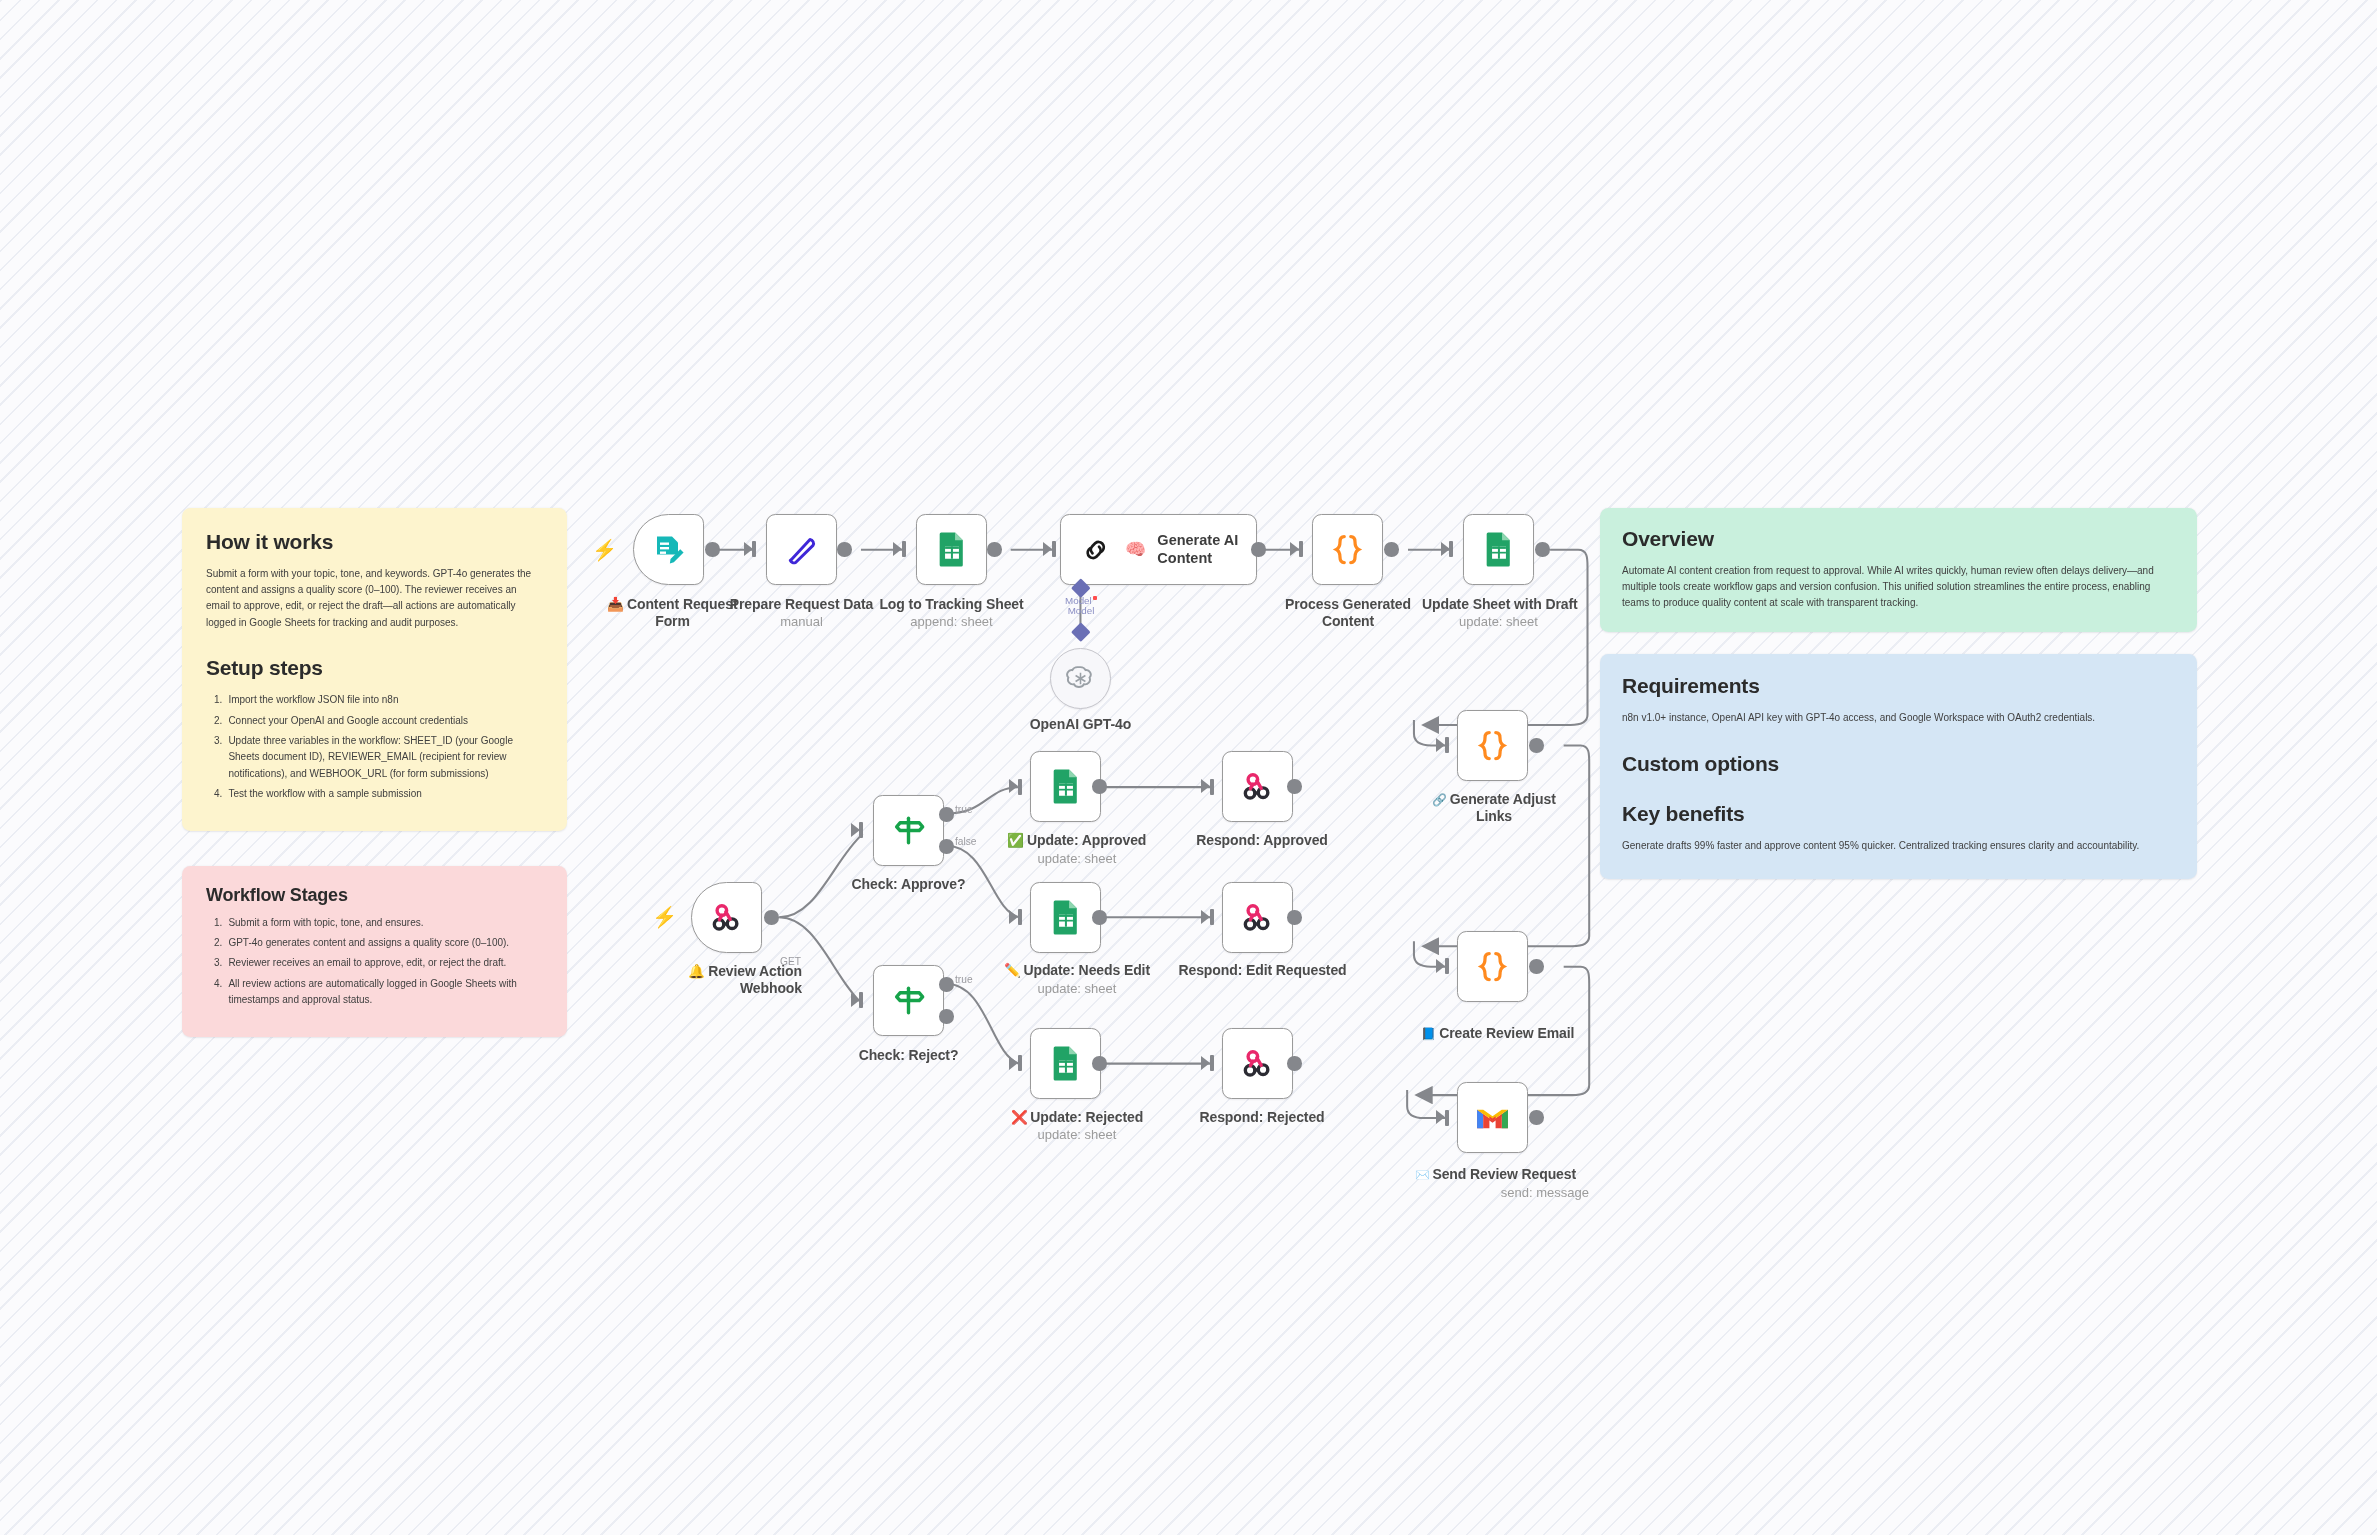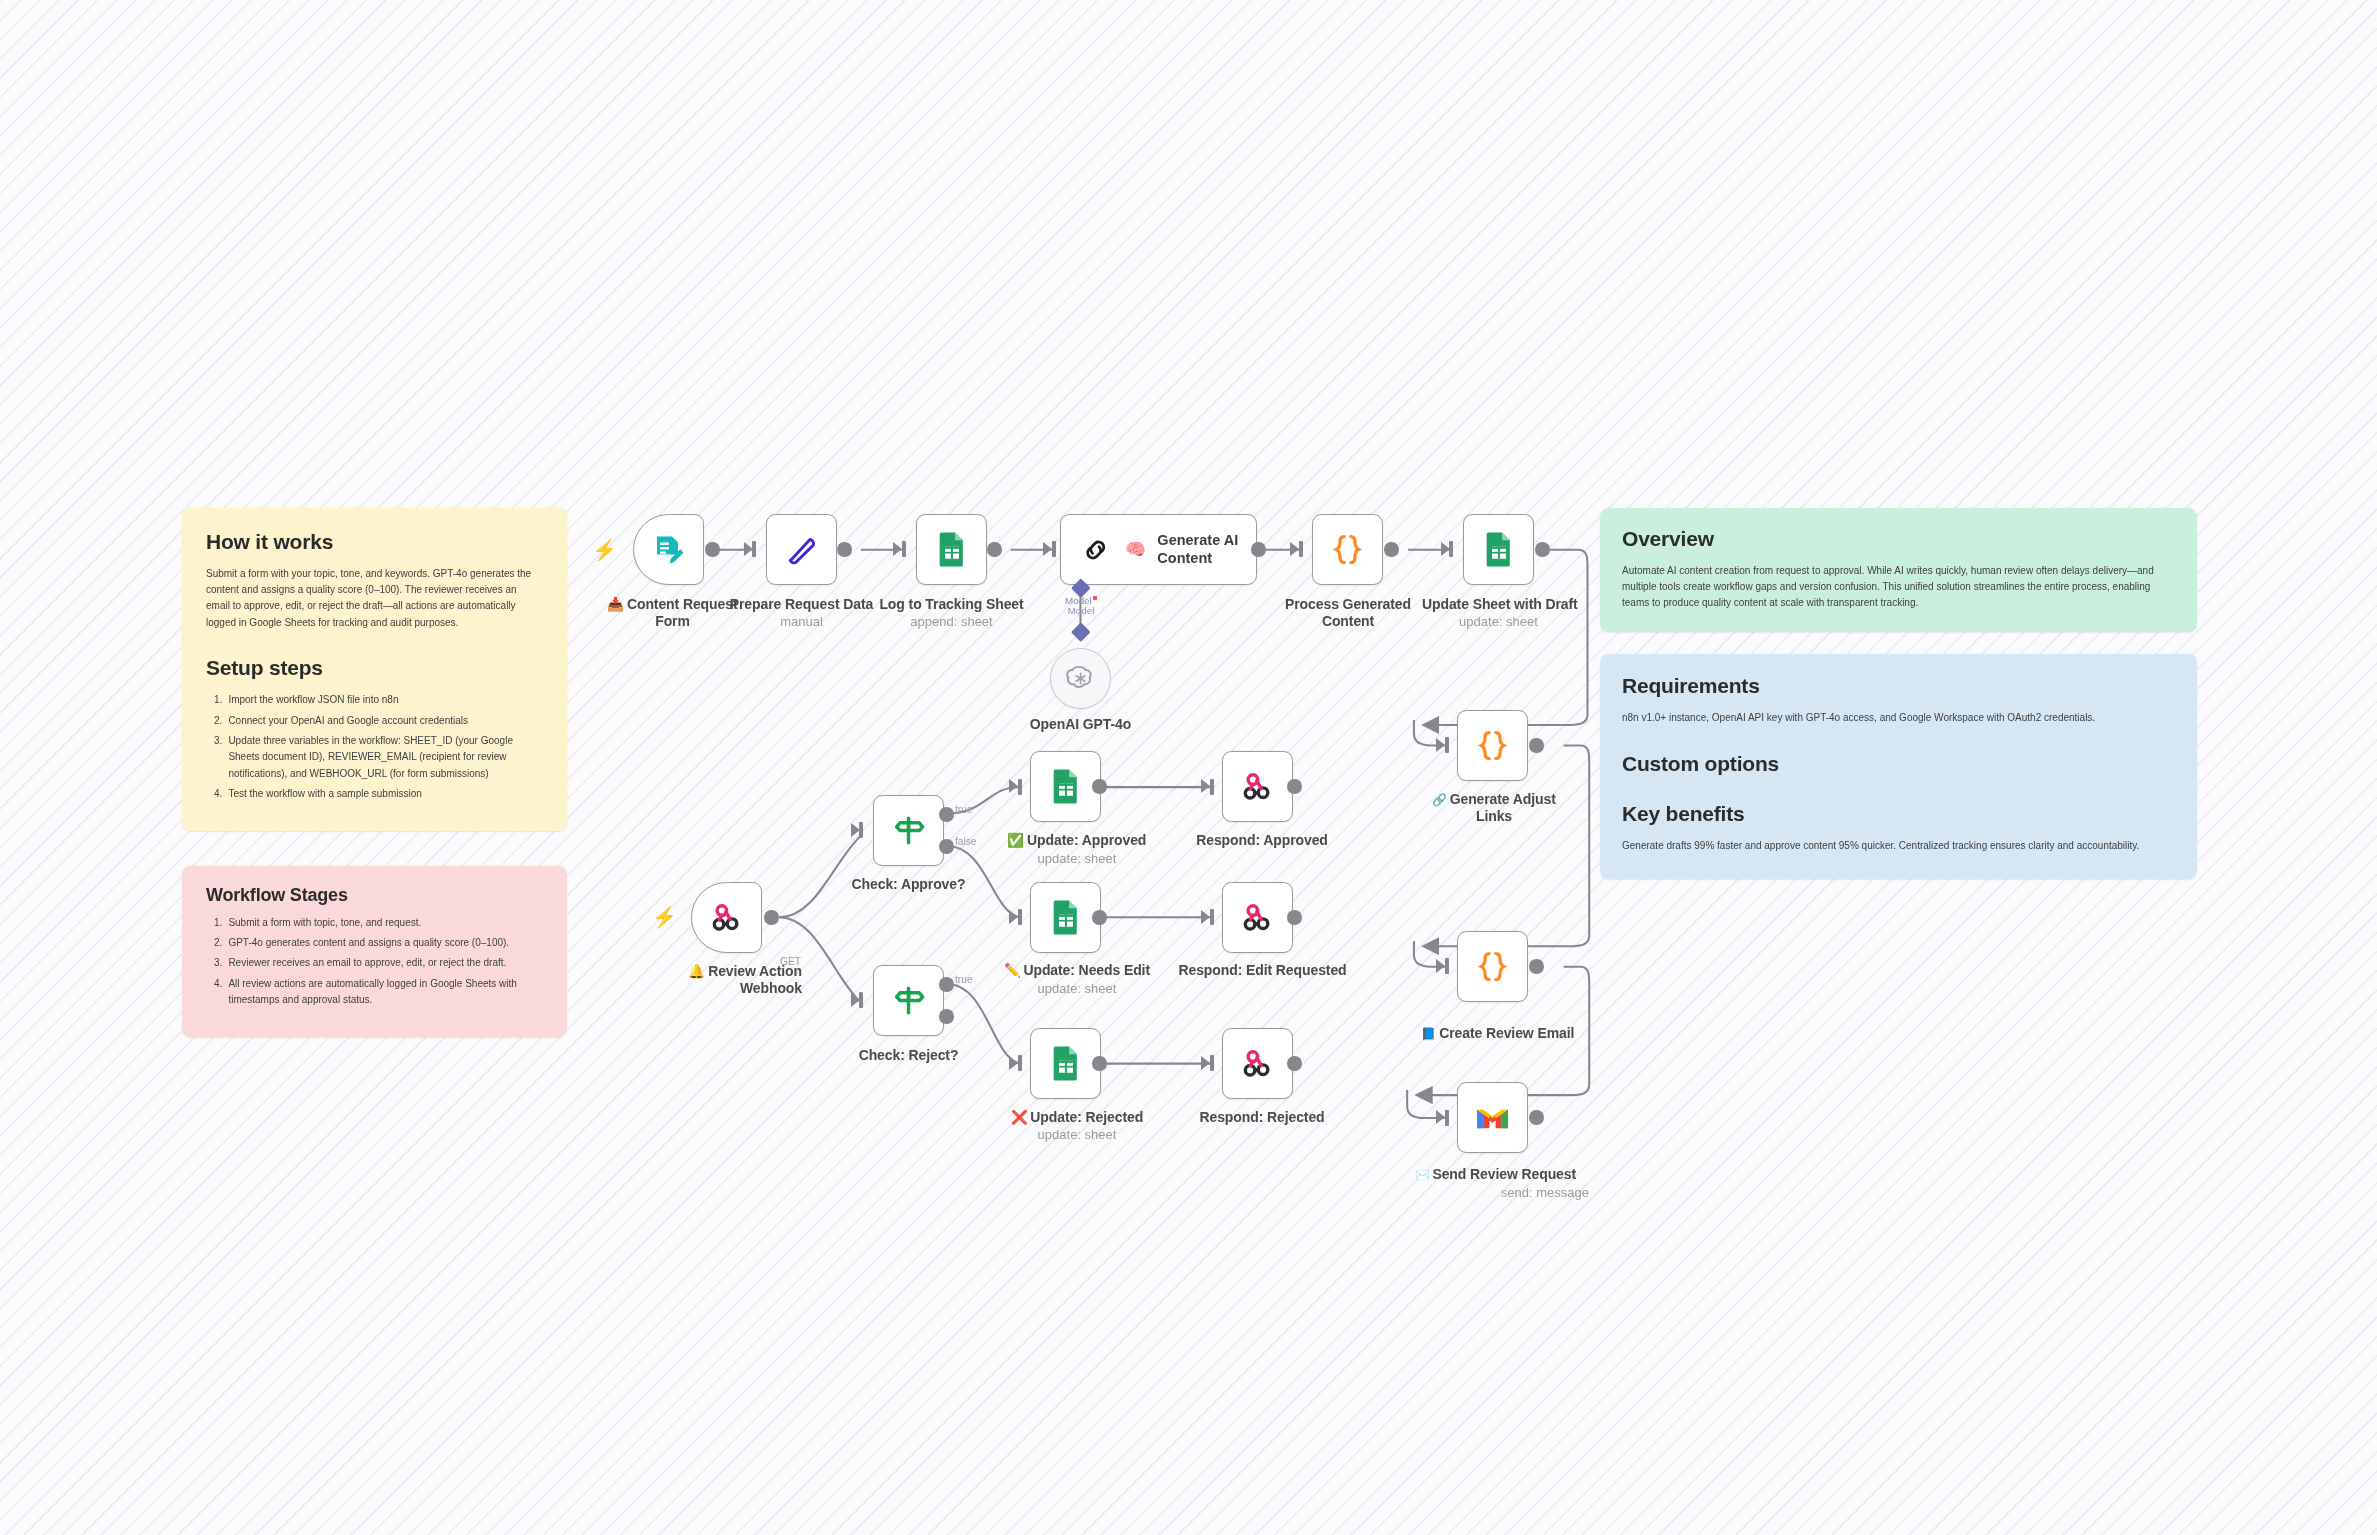--- a/index.html
+++ b/index.html
@@ -206,21 +206,21 @@
       <li>Import the workflow JSON file into n8n</li>
       <li>Connect your OpenAI and Google account credentials</li>
       <li>Update three variables in the workflow: SHEET_ID (your Google Sheets document ID), REVIEWER_EMAIL (recipient for review notifications), and WEBHOOK_URL (for form submissions)</li>
       <li>Test the workflow with a sample submission</li>
     </ol>
   </div>
 
   <div class="sticky sticky-pink" style="left:182px; top:866px; width:385px; padding-top:19px;">
     <h2 style="font-size:18px; margin-bottom:8.5px;">Workflow Stages</h2>
     <ol>
-      <li>Submit a form with topic, tone, and request.</li>
+      <li>Submit a form with topic, tone, and ensures.</li>
       <li>GPT-4o generates content and assigns a quality score (0–100).</li>
       <li>Reviewer receives an email to approve, edit, or reject the draft.</li>
       <li>All review actions are automatically logged in Google Sheets with timestamps and approval status.</li>
     </ol>
   </div>
 
   <div class="sticky sticky-green" style="left:1600px; top:508px; width:597px; padding:19px 22px 20.4px 22px;">
     <h2>Overview</h2>
     <p>Automate AI content creation from request to approval. While AI writes quickly, human review often delays delivery—and multiple tools create workflow gaps and version confusion. This unified solution streamlines the entire process, enabling teams to produce quality content at scale with transparent tracking.</p>
   </div>

